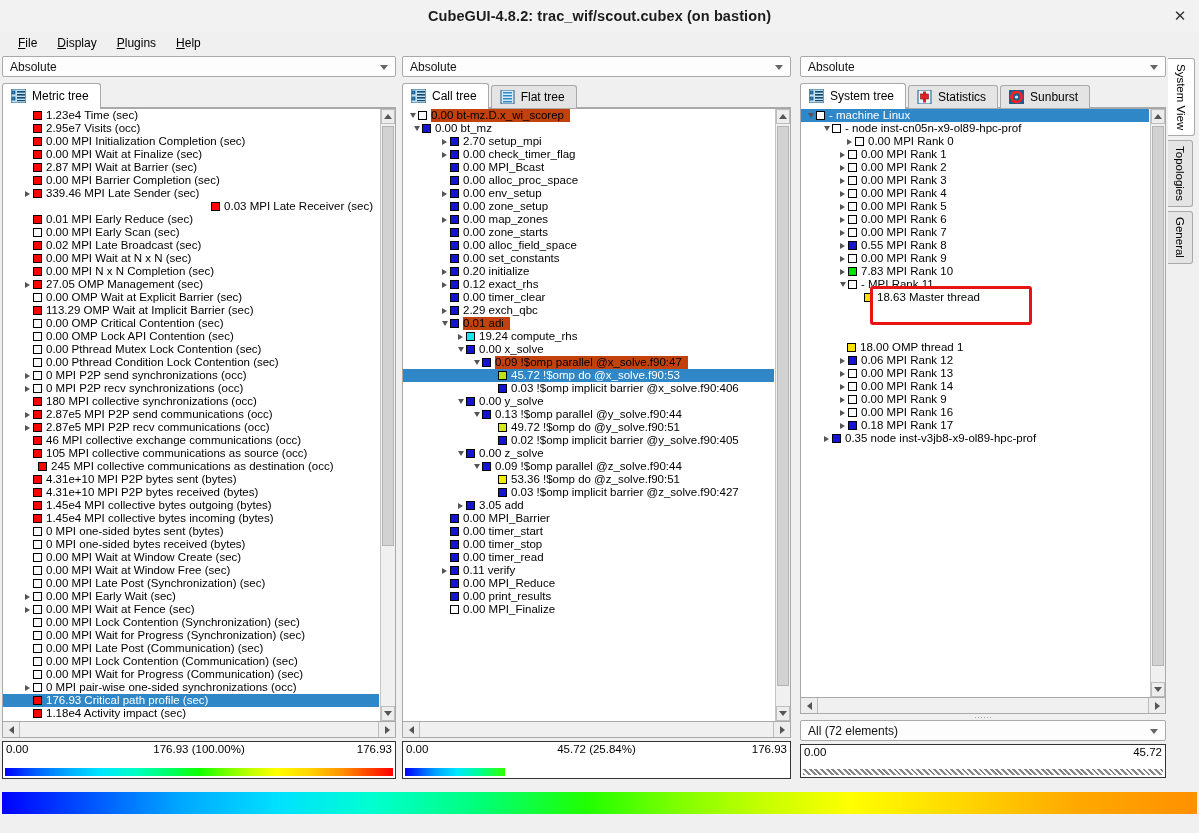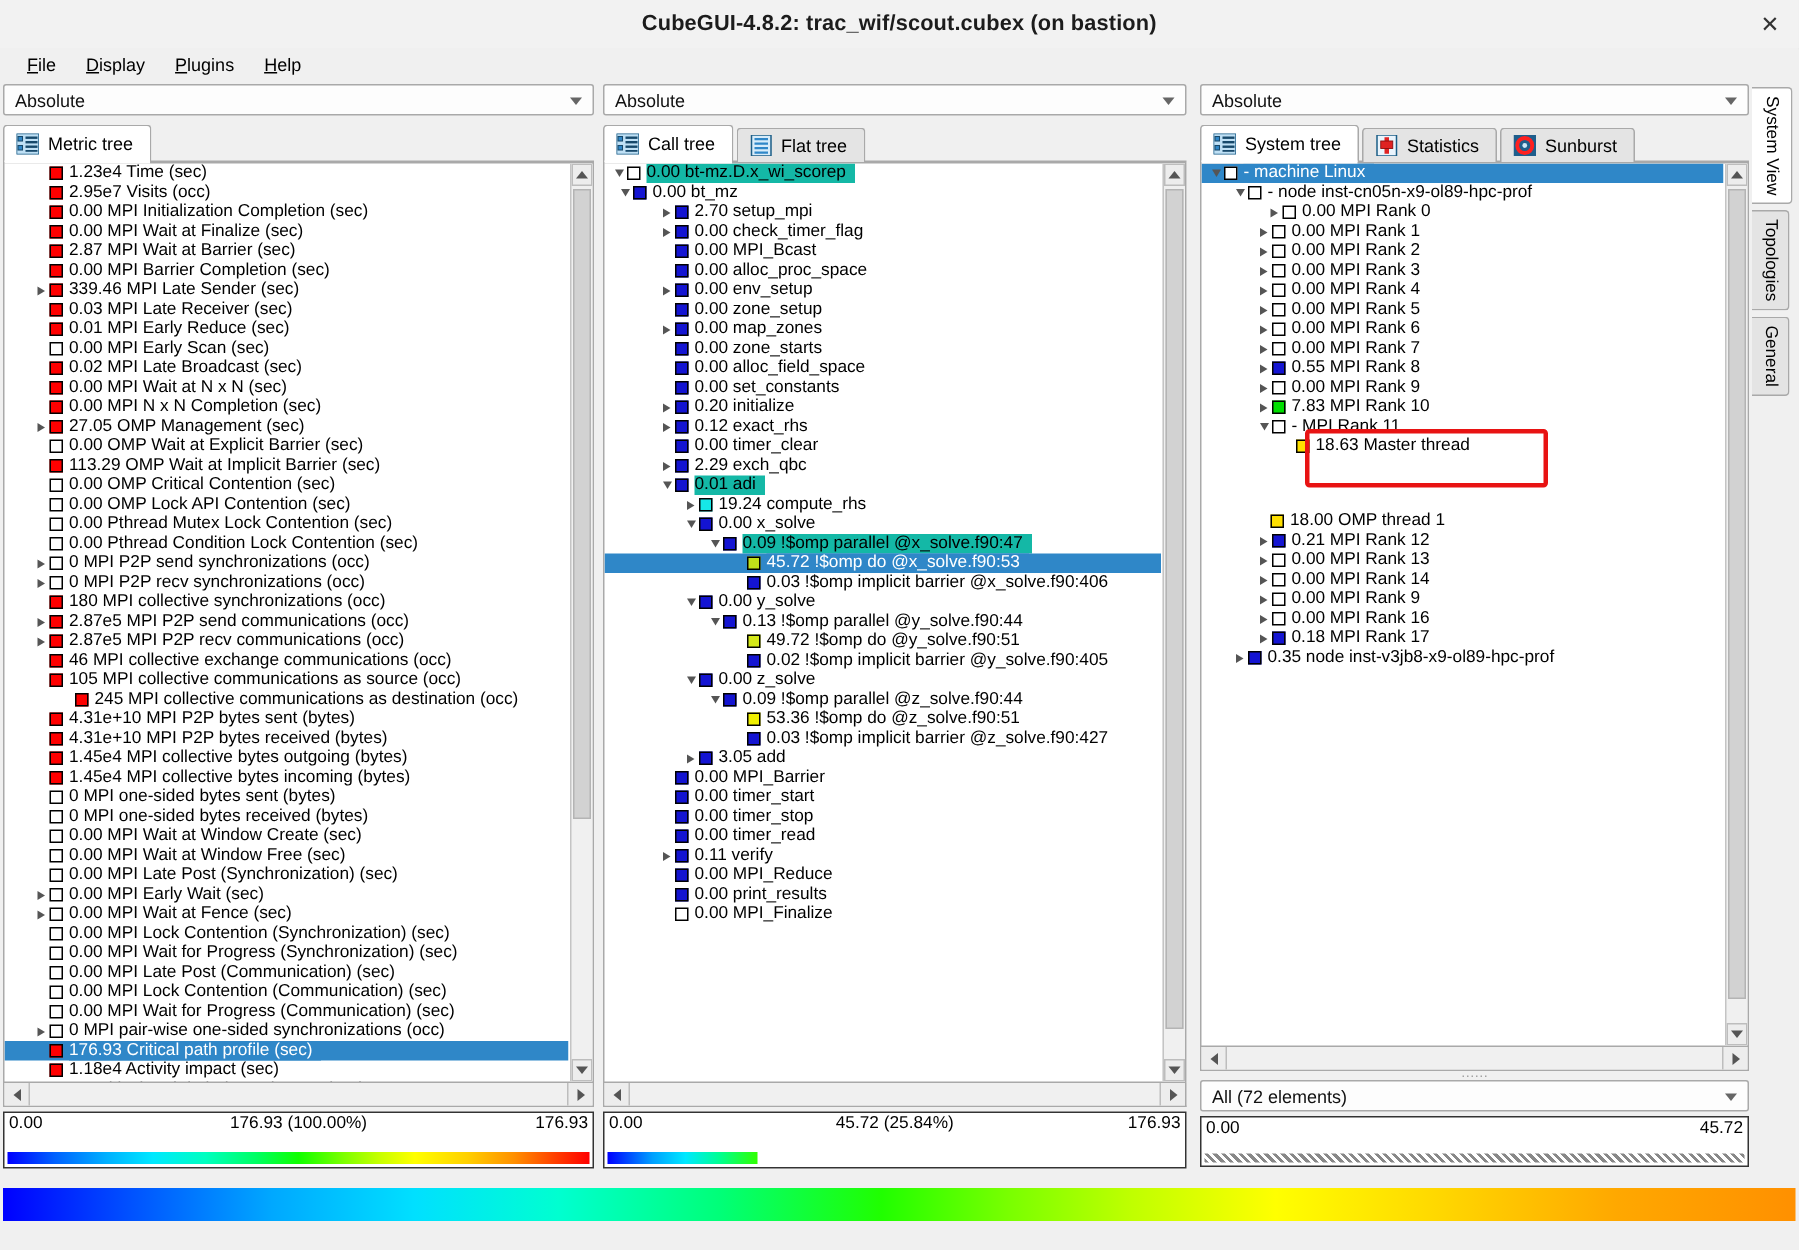--- a/index.html
+++ b/index.html
@@ -88,21 +88,21 @@
   .row .exp i { display:block; width:0; height:0; }
   .exp .closed { border-top: 3.5px solid transparent; border-bottom: 3.5px solid transparent; border-left: 5px solid #555; }
   .exp .open   { border-left: 3.5px solid transparent; border-right: 3.5px solid transparent; border-top: 5px solid #555; }
   .sq {
     width: 9px; height: 9px; flex: 0 0 9px; box-sizing: border-box;
     border: 1.4px solid #000; margin-right: 4px; background: #fff;
   }
   .lbl { padding-right: 6px; }
   .row.sel .lbl { background: #2f87c8; color: #fff; }
   .row.sel { background: #2f87c8; color: #fff; }
-  .row.selsoft .lbl { background: #14b8a6; }
+  .row.selsoft .lbl { background: #c2410c; }
 
   
   .vsb {
     position: absolute; right: 0; top: 0; width: 15px; bottom: 0;
     background: #f0f0f0; border-left: 1px solid #c4c4c4; box-sizing: border-box;
   }
   .vsb .btn {
     height: 15px; background: #ededed; border: 1px solid #bdbdbd; box-sizing: border-box;
     display: flex; align-items: center; justify-content: center;
   }
@@ -233,21 +233,21 @@
             <span class="sq" style="background: rgb(255, 0, 0);"></span>
             <span class="lbl">0.00 MPI Barrier Completion (sec)</span>
           </div>
           <div class="row" style="padding-left: 19px;">
             <span class="exp">
               <i class="closed"></i>
             </span>
             <span class="sq" style="background: rgb(255, 0, 0);"></span>
             <span class="lbl">339.46 MPI Late Sender (sec)</span>
           </div>
-          <div class="row" style="padding-left: 19px;">
+          <div class="row" style="padding-left: 19px; justify-content: flex-end;">
             <span class="exp"></span>
             <span class="sq" style="background: rgb(255, 0, 0);"></span>
             <span class="lbl">0.03 MPI Late Receiver (sec)</span>
           </div>
           <div class="row" style="padding-left: 19px;">
             <span class="exp"></span>
             <span class="sq" style="background: rgb(255, 0, 0);"></span>
             <span class="lbl">0.01 MPI Early Reduce (sec)</span>
           </div>
           <div class="row" style="padding-left: 19px;">
@@ -343,21 +343,21 @@
           <div class="row" style="padding-left: 19px;">
             <span class="exp"></span>
             <span class="sq" style="background: rgb(255, 0, 0);"></span>
             <span class="lbl">46 MPI collective exchange communications (occ)</span>
           </div>
           <div class="row" style="padding-left: 19px;">
             <span class="exp"></span>
             <span class="sq" style="background: rgb(255, 0, 0);"></span>
             <span class="lbl">105 MPI collective communications as source (occ)</span>
           </div>
-          <div class="row" style="padding-left: 36px;">
+          <div class="row" style="padding-left: 24px;">
             <span class="exp"></span>
             <span class="sq" style="background: rgb(255, 0, 0);"></span>
             <span class="lbl">245 MPI collective communications as destination (occ)</span>
           </div>
           <div class="row" style="padding-left: 19px;">
             <span class="exp"></span>
             <span class="sq" style="background: rgb(255, 0, 0);"></span>
             <span class="lbl">4.31e+10 MPI P2P bytes sent (bytes)</span>
           </div>
           <div class="row" style="padding-left: 19px;">
@@ -926,21 +926,21 @@
           <div class="row" style="padding-left: 35px; margin-top: 37px;">
             <span class="exp"></span>
             <span class="sq" style="background: rgb(255, 224, 0);"></span>
             <span class="lbl">18.00 OMP thread 1</span>
           </div>
           <div class="row" style="padding-left: 36px;">
             <span class="exp">
               <i class="closed"></i>
             </span>
             <span class="sq" style="background: rgb(20, 20, 210);"></span>
-            <span class="lbl">0.21 MPI Rank 12</span>
+            <span class="lbl">0.06 MPI Rank 12</span>
           </div>
           <div class="row" style="padding-left: 36px;">
             <span class="exp">
               <i class="closed"></i>
             </span>
             <span class="sq" style="background: rgb(255, 255, 255);"></span>
             <span class="lbl">0.00 MPI Rank 13</span>
           </div>
           <div class="row" style="padding-left: 36px;">
             <span class="exp">

